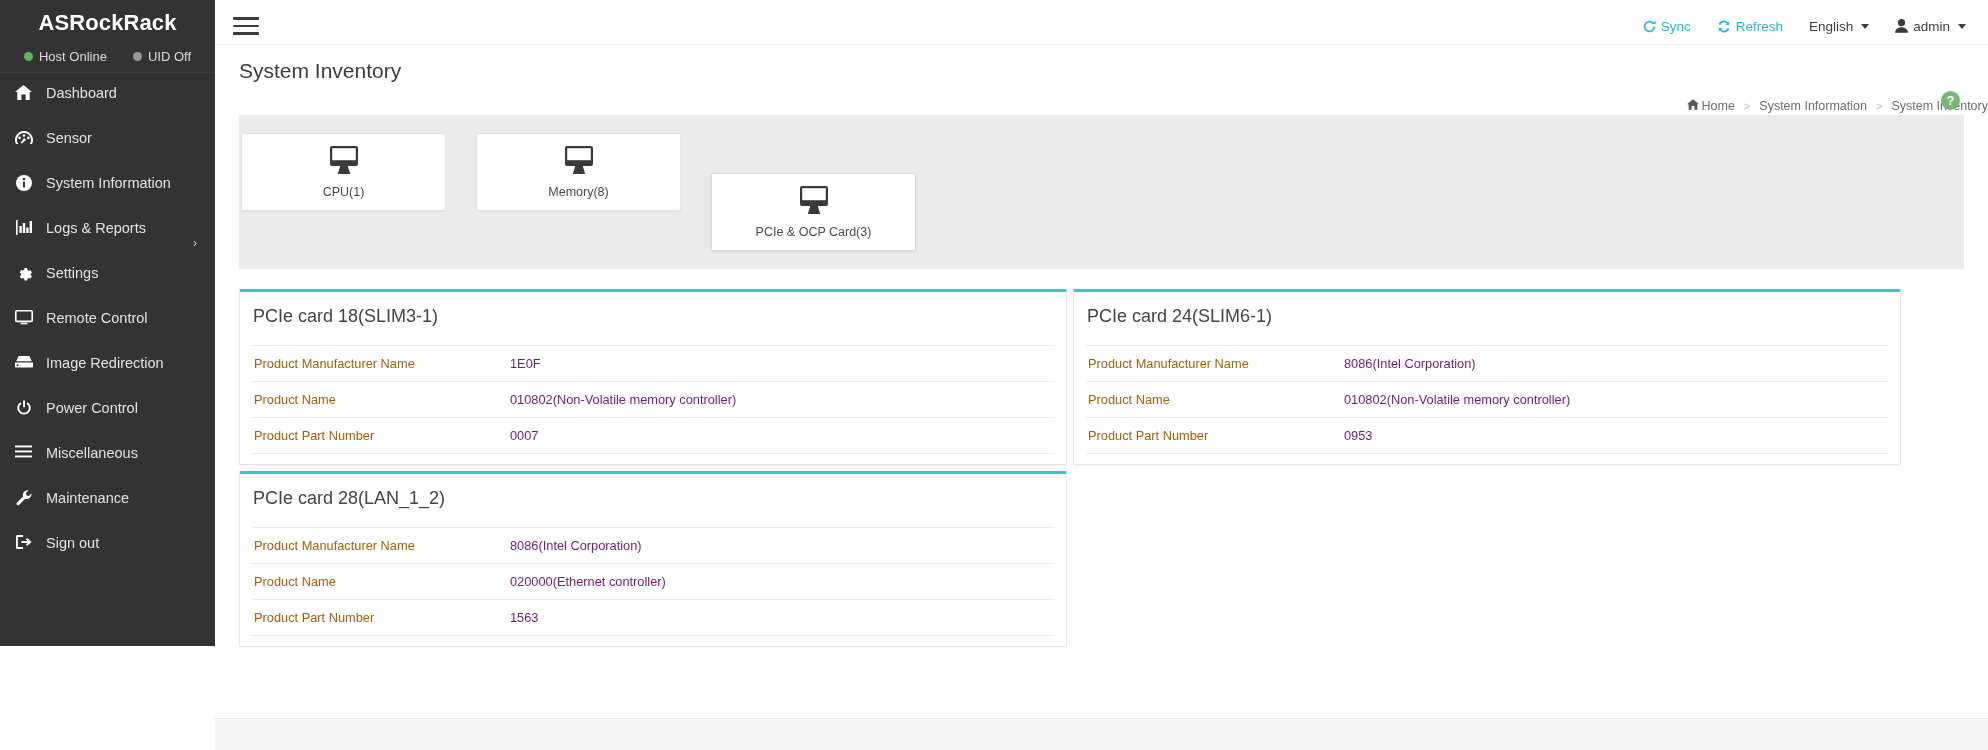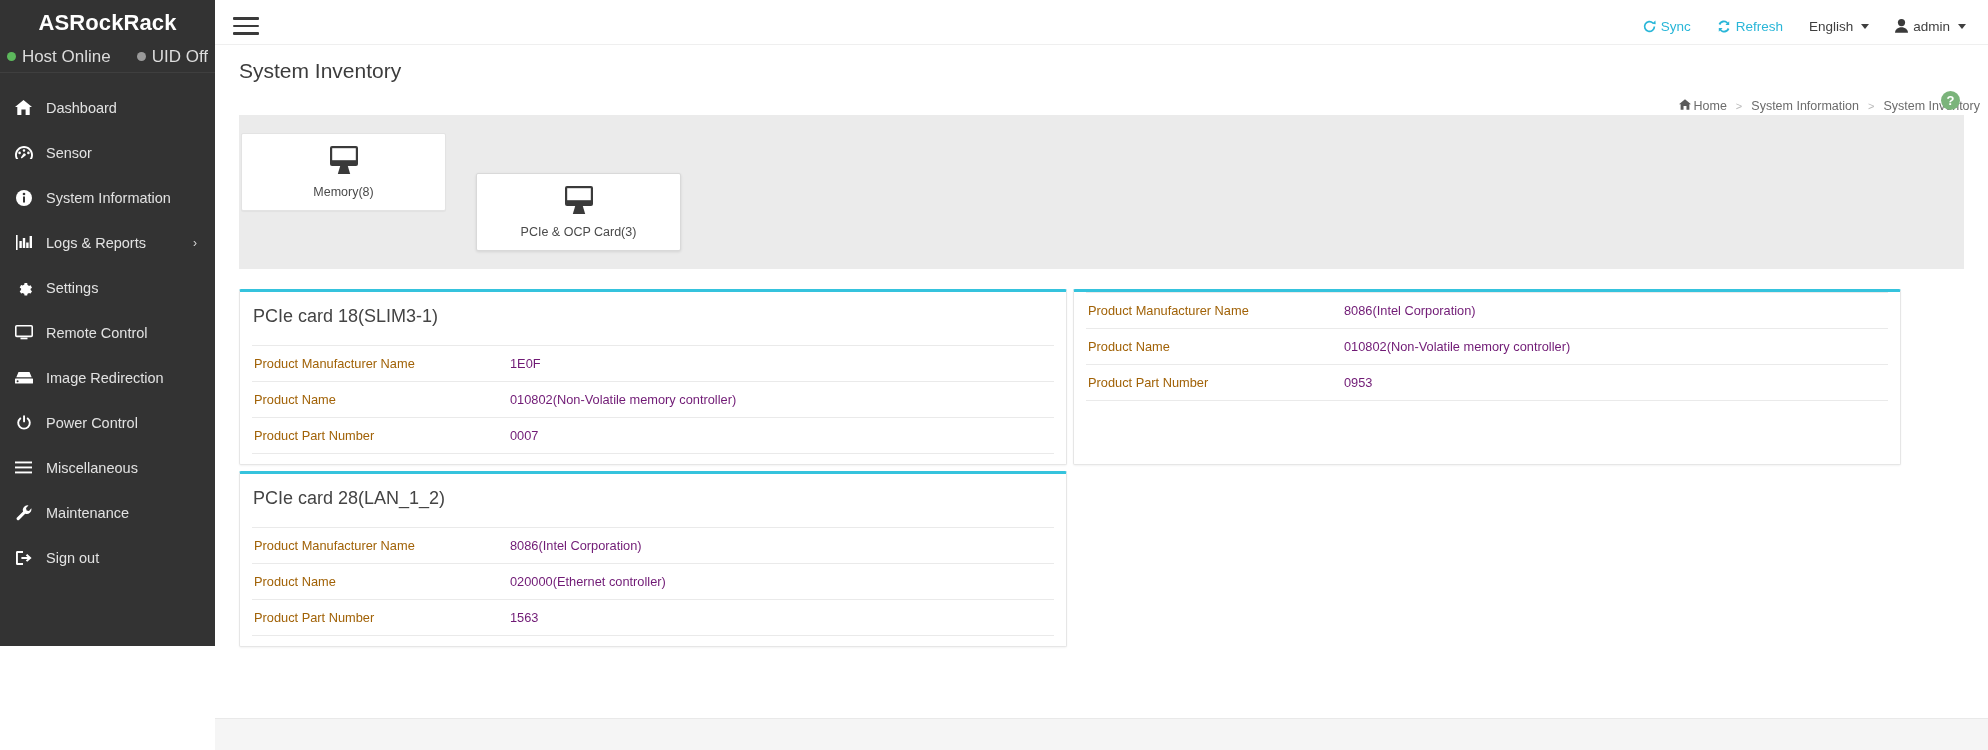--- a/index.html
+++ b/index.html
@@ -39,36 +39,36 @@
     font-weight: 700;
     color: #ffffff;
     letter-spacing: .1px;
   }
   .host-status {
     height: 28px;
     display: flex;
     align-items: center;
     justify-content: center;
     gap: 26px;
-    font-size: 17px;
+    font-size: 13px;
     color: #dcdcdc;
     border-bottom: 1px solid #3f3f3f;
     padding-bottom: 4px;
   }
   .status-item { display: flex; align-items: center; gap: 6px; }
   .dot { width: 9px; height: 9px; border-radius: 50%; display: inline-block; }
   .dot.green { background: #5cb85c; }
   .dot.grey  { background: #9a9a9a; }
 
   .nav { margin-top: 12px; }
   .nav-item {
     position: relative;
     height: 45px;
     display: flex;
-    align-items: center;
+    align-items: flex-start;
     padding-left: 14px;
     gap: 13px;
     font-size: 14.5px;
     color: #e2e2e2;
     cursor: pointer;
   }
   .nav-icon {
     width: 19px;
     min-width: 19px;
     display: inline-flex;
@@ -155,21 +155,21 @@
   }
   .page-title {
     font-size: 21px;
     font-weight: 400;
     color: #3c3c3c;
     margin-top: 14px;
     white-space: nowrap;
   }
   .breadcrumb {
     position: absolute;
-    right: 8px;
+    right: 0px;
     top: 54px;
     display: flex;
     align-items: center;
     gap: 9px;
     font-size: 12.5px;
     color: #6c6c6c;
     white-space: nowrap;
   }
   .breadcrumb .sep { color: #b9b9b9; font-size: 11px; }
   .breadcrumb .crumb { cursor: pointer; }
@@ -484,29 +484,39 @@
         <span class="crumb current">System Inventory</span>
       </div>
     </div>
 
     <div class="helprow">
       <div class="help-icon">?</div>
     </div>
 
     <div class="cards-band">
 
-
       <div class="inv-card">
         <span class="monitor">
           <svg width="34" height="30" viewBox="0 0 34 30">
               <rect x="3" y="0" width="28" height="20" rx="2" fill="currentColor"></rect>
               <rect x="5.2" y="2.2" width="23.6" height="12" fill="#ffffff"></rect>
               <path fill="currentColor" d="M13.2 20h7.6l2.4 8h-12.4z"></path>
             </svg>
         </span>
+        <span class="card-label">CPU(1)</span>
+      </div>
+
+      <div class="inv-card">
+        <span class="monitor">
+          <svg width="34" height="30" viewBox="0 0 34 30">
+              <rect x="3" y="0" width="28" height="20" rx="2" fill="currentColor"></rect>
+              <rect x="5.2" y="2.2" width="23.6" height="12" fill="#ffffff"></rect>
+              <path fill="currentColor" d="M13.2 20h7.6l2.4 8h-12.4z"></path>
+            </svg>
+        </span>
         <span class="card-label">Memory(8)</span>
       </div>
 
       <div class="inv-card selected">
         <span class="monitor">
           <svg width="34" height="30" viewBox="0 0 34 30">
               <rect x="3" y="0" width="28" height="20" rx="2" fill="currentColor"></rect>
               <rect x="5.2" y="2.2" width="23.6" height="12" fill="#ffffff"></rect>
               <path fill="currentColor" d="M13.2 20h7.6l2.4 8h-12.4z"></path>
             </svg>
@@ -532,20 +542,21 @@
             </tr>
             <tr class="kv-row">
               <td class="kv-key">Product Part Number</td>
               <td class="kv-val">0007</td>
             </tr>
           </tbody>
         </table>
       </section>
 
       <section class="panel">
+        <div class="panel-title">PCIe card 24(SLIM6-1)</div>
         <table class="kv-table">
           <tbody>
             <tr class="kv-row">
               <td class="kv-key">Product Manufacturer Name</td>
               <td class="kv-val">8086(Intel Corporation)</td>
             </tr>
             <tr class="kv-row">
               <td class="kv-key">Product Name</td>
               <td class="kv-val">010802(Non-Volatile memory controller)</td>
             </tr>

